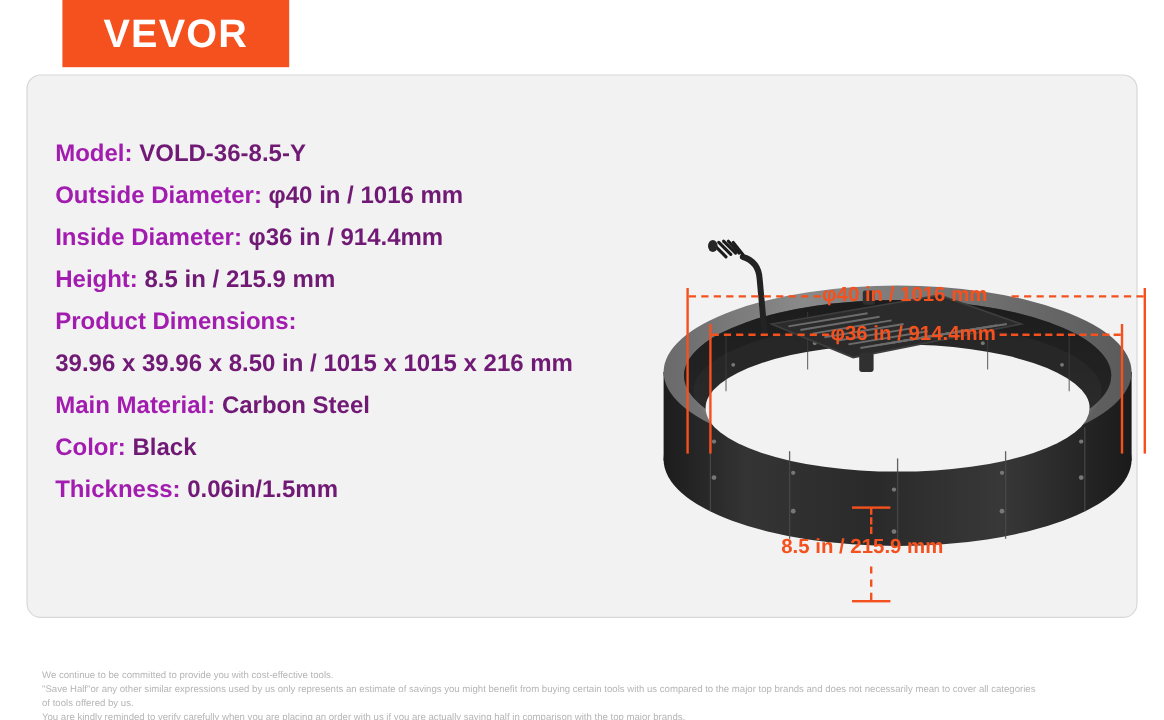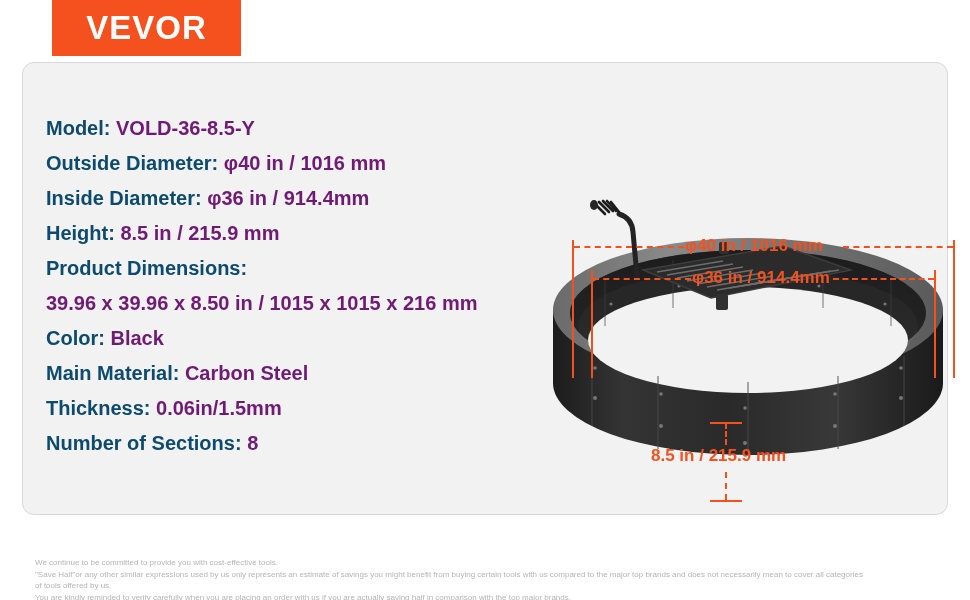--- a/index.html
+++ b/index.html
@@ -56,21 +56,21 @@
     width: 500px;
   }
   .spec-row {
     font-size: 20px;
     font-weight: bold;
     line-height: 35px;
     color: #1A1A1A;
     white-space: nowrap;
   }
   .spec-label {
-    color: #0c4a6e;
+    color: #a21caf;
   }
   .spec-value {
     color: #701a75;
   }
   .spec-row.value-only .spec-value {
     display: inline-block;
   }
 
   
   .product-area {
@@ -182,39 +182,35 @@
 
     <div class="spec-row">
       <span class="spec-label">Product Dimensions: </span>
     </div>
 
     <div class="spec-row value-only">
       <span class="spec-value">39.96 x 39.96 x 8.50 in / 1015 x 1015 x 216 mm</span>
     </div>
 
     <div class="spec-row">
+      <span class="spec-label">Main Material: </span>
+      <span class="spec-value">Carbon Steel</span>
+    </div>
+
+    <div class="spec-row">
       <span class="spec-label">Color: </span>
       <span class="spec-value">Black</span>
     </div>
 
-    <div class="spec-row">
-      <span class="spec-label">Main Material: </span>
-      <span class="spec-value">Carbon Steel</span>
-    </div>
-
 
     <div class="spec-row">
       <span class="spec-label">Thickness: </span>
       <span class="spec-value">0.06in/1.5mm</span>
     </div>
 
-    <div class="spec-row">
-      <span class="spec-label">Number of Sections: </span>
-      <span class="spec-value">8</span>
-    </div>
 
   </div>
 
   <div class="product-area">
 
     <svg class="ring-svg" width="430" height="360" viewBox="0 0 430 360">
       <defs>
         <linearGradient id="bandGrad" x1="0" y1="0" x2="1" y2="0">
           <stop offset="0%" stop-color="#1C1C1C"></stop>
           <stop offset="18%" stop-color="#343434"></stop>

